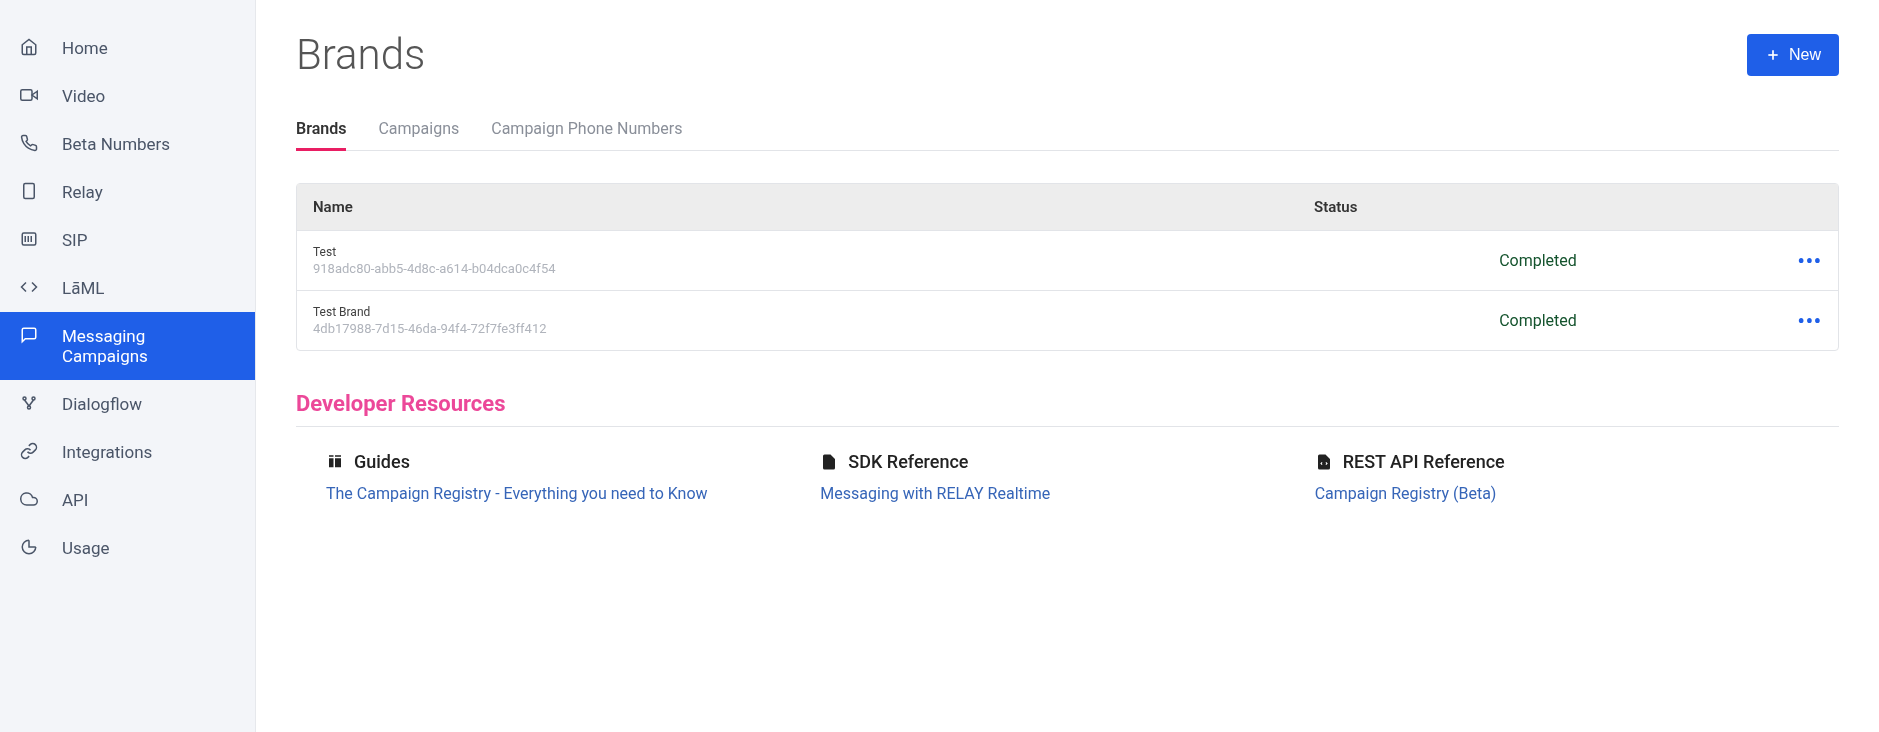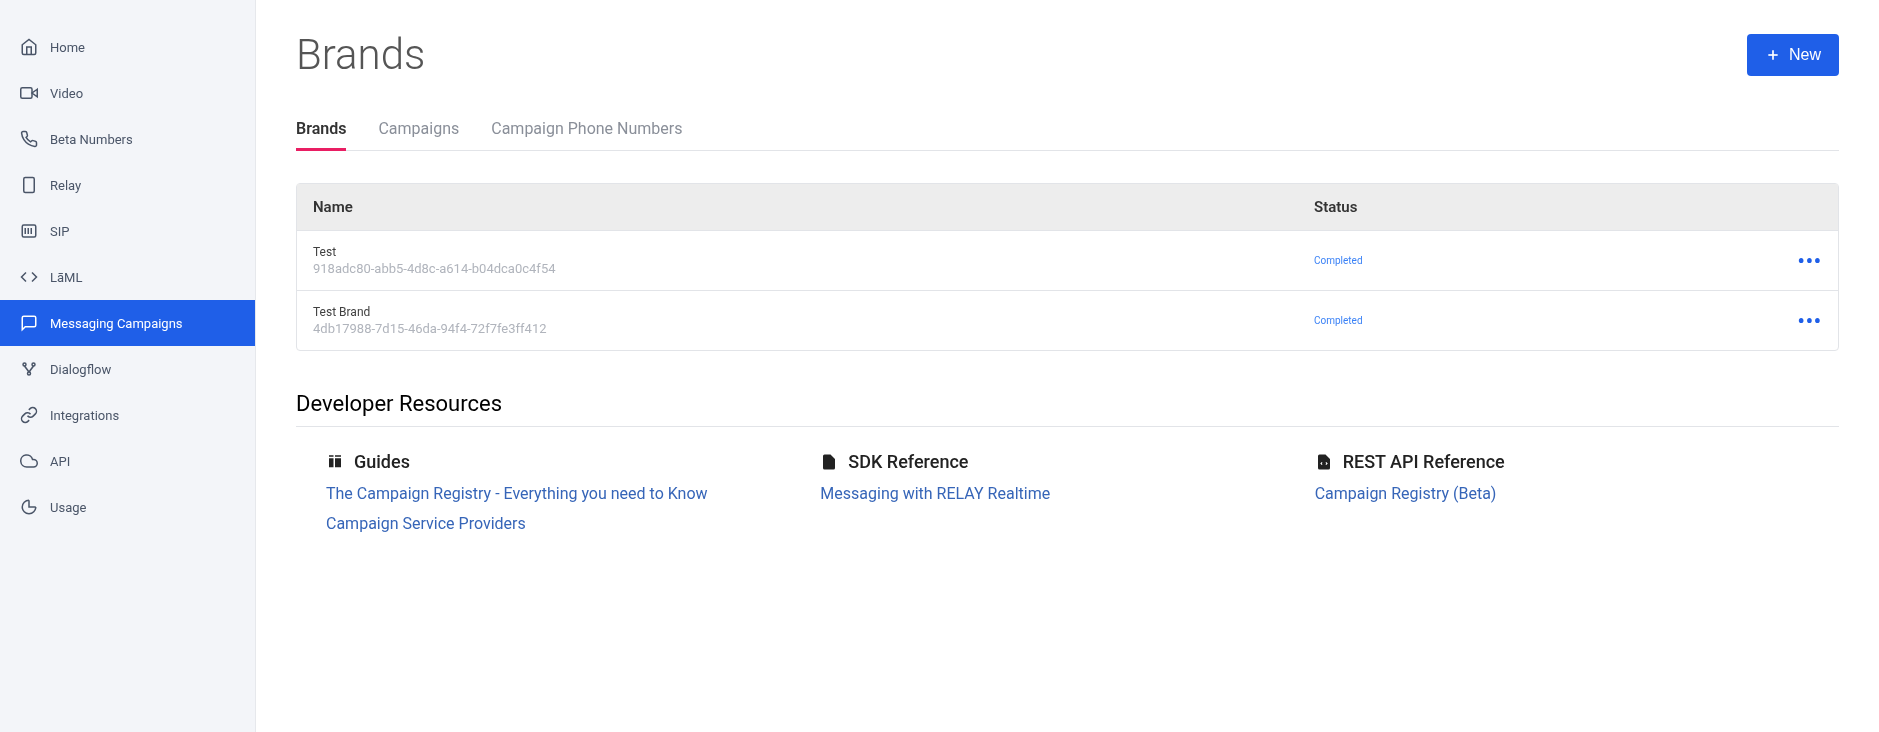--- a/index.html
+++ b/index.html
@@ -1,39 +1,39 @@
 <!DOCTYPE html>
 <html><head>
 <meta charset="utf-8">
 <style>
 * { box-sizing: border-box; margin: 0; padding: 0; }
 body { font-family: -apple-system, BlinkMacSystemFont, "Segoe UI", Roboto, "Helvetica Neue", Arial, sans-serif; color: #333; display: flex; height: 100vh; overflow: hidden; }
 .sidebar { width: 256px; background: #f3f5f9; border-right: 1px solid #e6e8ec; padding-top: 24px; flex-shrink: 0; }
-.sidebar-item { display: flex; align-items: center; gap: 12px; padding: 14px 20px; color: #4a5568; font-size: 13px; cursor: pointer; }
+.sidebar-item { display: flex; align-items: flex-start; gap: 24px; padding: 14px 20px; color: #4a5568; font-size: 17px; cursor: pointer; }
 .sidebar-item.active { background: #1f5fe8; color: #fff; }
 .sidebar-item .icon { width: 18px; height: 18px; display: flex; align-items: center; justify-content: center; flex-shrink: 0; }
 .main { flex: 1; background: #fff; padding: 30px 40px; overflow-y: auto; }
 .header-row { display: flex; align-items: center; justify-content: space-between; margin-bottom: 30px; }
 .page-title { font-size: 42px; font-weight: 300; color: #555; }
 .btn-new { background: #1f5fe8; color: #fff; border: none; border-radius: 4px; padding: 12px 18px; font-size: 16px; display: flex; align-items: center; gap: 8px; cursor: pointer; }
 .tabs { display: flex; gap: 32px; border-bottom: 1px solid #e2e4e8; margin-bottom: 32px; }
 .tab { padding: 10px 0; font-size: 16px; color: #8a8f99; cursor: pointer; }
 .tab.active { color: #333; font-weight: 600; border-bottom: 3px solid #e91e63; margin-bottom: -1px; }
 .table { border: 1px solid #e2e4e8; border-radius: 4px; margin-bottom: 40px; }
 .thead-row { display: flex; background: #ededed; font-weight: 600; color: #333; font-size: 15px; }
 .th, .td { padding: 14px 16px; }
 .th-name, .td-name { flex: 1; }
 .th-status, .td-status { width: 480px; }
 .th-actions, .td-actions { width: 60px; text-align: right; }
 .tbody-row { display: flex; align-items: center; border-top: 1px solid #e2e4e8; }
 .row-title { color: #404040; font-size: 12px; cursor: pointer; }
 .row-sub { color: #b0b4bc; font-size: 13px; margin-top: 2px; }
-.td-status { color: #3b82f6; font-size: 10px; }
+.td-status { color: #14532d; font-size: 16px; text-align: center; }
 .actions-btn { color: #1f5fe8; cursor: pointer; font-size: 20px; letter-spacing: 1px; font-weight: bold; }
-.section-title { font-size: 22px; color: #000000; font-weight: 400; margin-bottom: 10px; }
+.section-title { font-size: 22px; color: #ec4899; font-weight: 700; margin-bottom: 10px; }
 .hr { border: none; border-top: 1px solid #e2e4e8; margin-bottom: 24px; }
 .resources { display: flex; padding: 0 30px; }
 .res-col { flex: 1; }
 .res-head { display: flex; align-items: center; gap: 10px; font-size: 18px; font-weight: 500; color: #222; margin-bottom: 10px; }
 .res-link { color: #3665b8; font-size: 16px; display: block; margin-bottom: 6px; cursor: pointer; line-height: 1.5; }
 svg { display: block; }
 </style>
 </head>
 <body>
 
@@ -194,21 +194,20 @@
     <div class="res-col">
       <div class="res-head">
         <span>
             <svg width="18" height="18" viewBox="0 0 24 24" fill="currentColor">
               <path d="M4 3h6v2H4zm0 4h6v12H4zm8-4h8v2h-8zm0 4h8v12h-8z"></path>
             </svg>
           </span>
         <span>Guides</span>
       </div>
       <a class="res-link">The Campaign Registry - Everything you need to Know</a>
-      <a class="res-link">Campaign Service Providers</a>
     </div>
     <div class="res-col">
       <div class="res-head">
         <span>
             <svg width="18" height="18" viewBox="0 0 24 24" fill="currentColor">
               <path d="M14 2H6a2 2 0 0 0-2 2v16a2 2 0 0 0 2 2h12a2 2 0 0 0 2-2V8l-6-6zm-2 14l-2-2 2-2-1-1-3 3 3 3 1-1zm4 0l-1 1 3-3-3-3-1 1 2 2-2 2 2 0z"></path>
             </svg>
           </span>
         <span>SDK Reference</span>
       </div>

